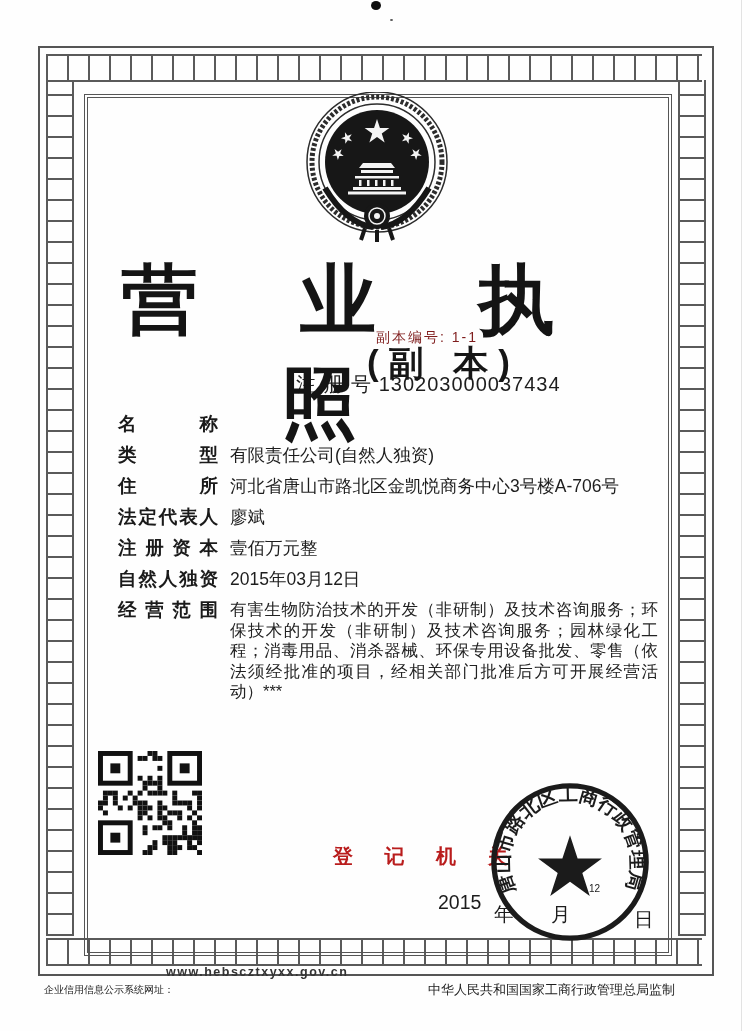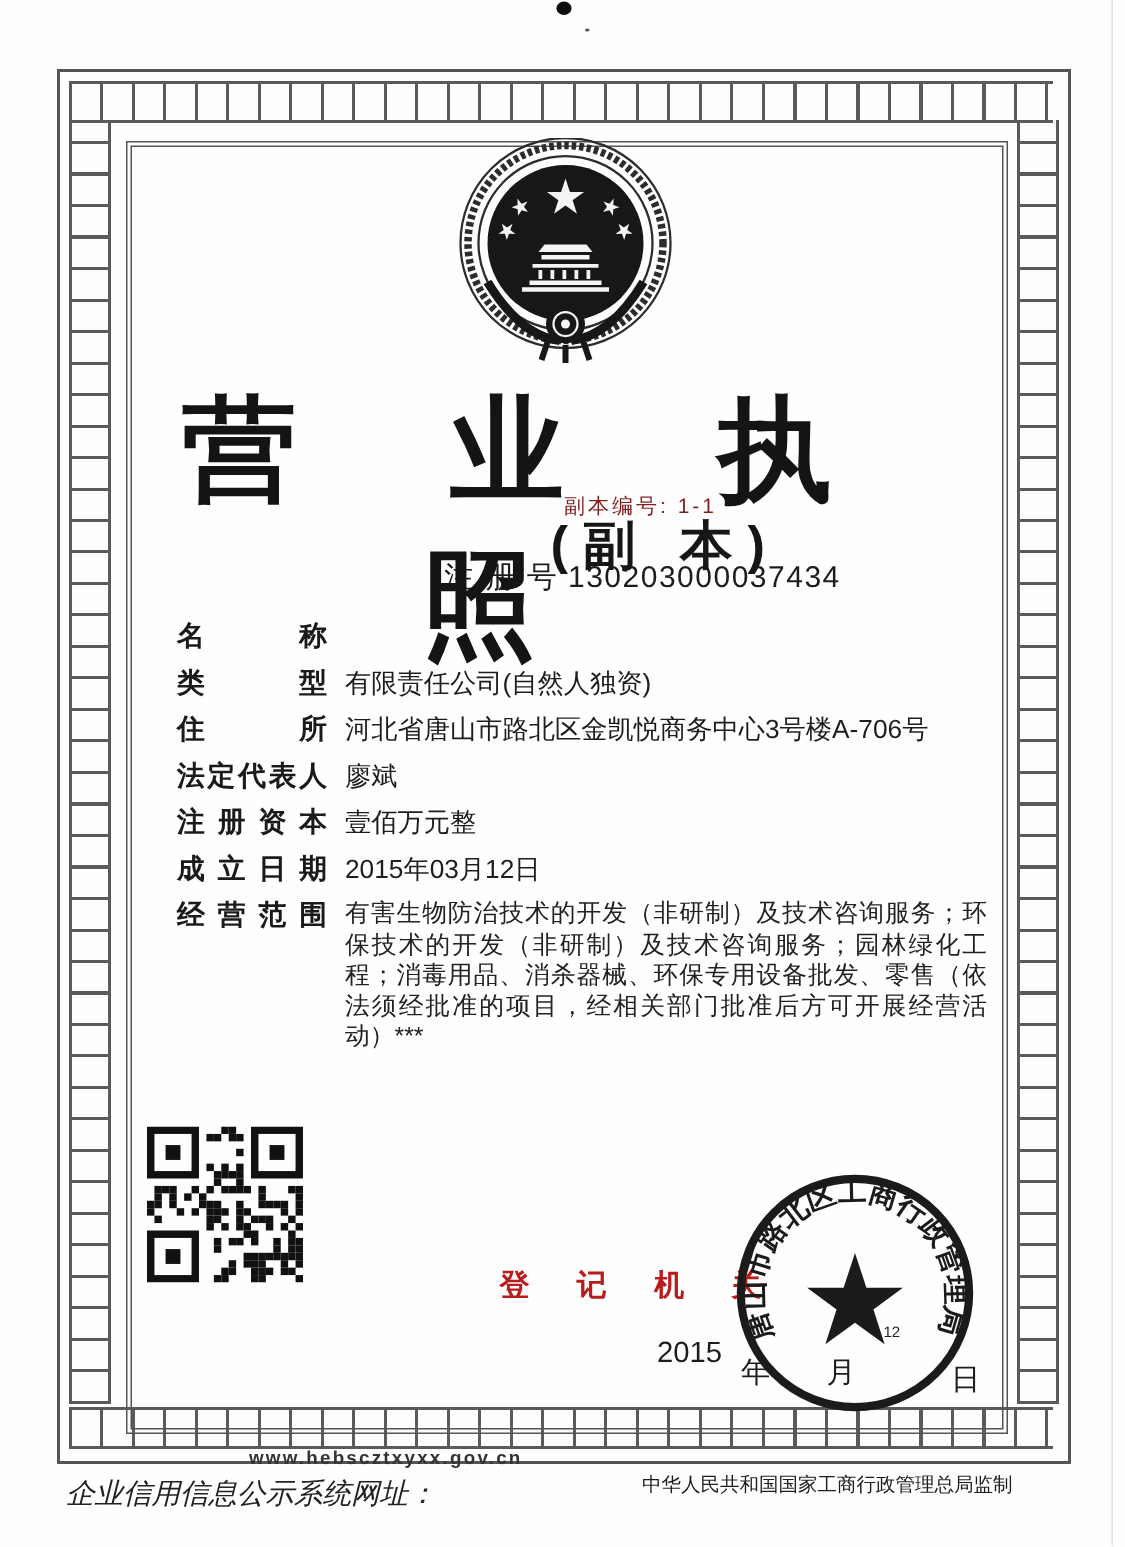--- a/index.html
+++ b/index.html
@@ -46,21 +46,21 @@
   .seal{left:486px;top:778px;width:168px;height:168px;z-index:4;}
   .date-part{font-size:19.5px;color:#1c1c1c;z-index:2;}
   .d-year{left:438px;top:891px;}
   .d-yearchar{left:494px;top:901px;}
   .d-month-num{left:589px;top:883px;font-size:10px;}
   .d-monthchar{left:551px;top:901px;}
   .d-daychar{left:634px;top:906px;z-index:5;}
 
   
   .f-url{left:166px;top:965px;font-size:12.5px;font-weight:bold;letter-spacing:1.5px;color:#333;z-index:6;}
-  .f-left{left:44px;top:983px;font-size:19px;color:#222;font-style:italic;}
+  .f-left{left:44px;top:983px;font-size:10px;color:#222;}
   .f-right{left:428px;top:981px;font-size:13px;color:#1d1d1d;}
 
   
   .dot1{left:371px;top:1px;width:10px;height:9px;background:#0d0d0d;border-radius:50%;}
   .dot2{left:390px;top:19px;width:3px;height:2px;background:#555;border-radius:50%;}
 </style>
 </head>
 <body>
 
 <div class="abs dot1"></div>
@@ -133,21 +133,21 @@
   </div>
   <div class="frow">
     <div class="flabel">法定代表人</div>
     <div class="fvalue">廖斌</div>
   </div>
   <div class="frow">
     <div class="flabel">注册资本</div>
     <div class="fvalue">壹佰万元整</div>
   </div>
   <div class="frow">
-    <div class="flabel">成立日期</div>
+    <div class="flabel">自然人独资</div>
     <div class="fvalue">2015年03月12日</div>
   </div>
   <div class="frow">
     <div class="flabel">经营范围</div>
     <div class="fvalue scope">有害生物防治技术的开发（非研制）及技术咨询服务；环保技术的开发（非研制）及技术咨询服务；园林绿化工程；消毒用品、消杀器械、环保专用设备批发、零售（依法须经批准的项目，经相关部门批准后方可开展经营活动）***</div>
   </div>
 </div>
 
 <svg id="qr" class="abs qr" viewBox="0 0 105 105">
     <g fill="#111">

